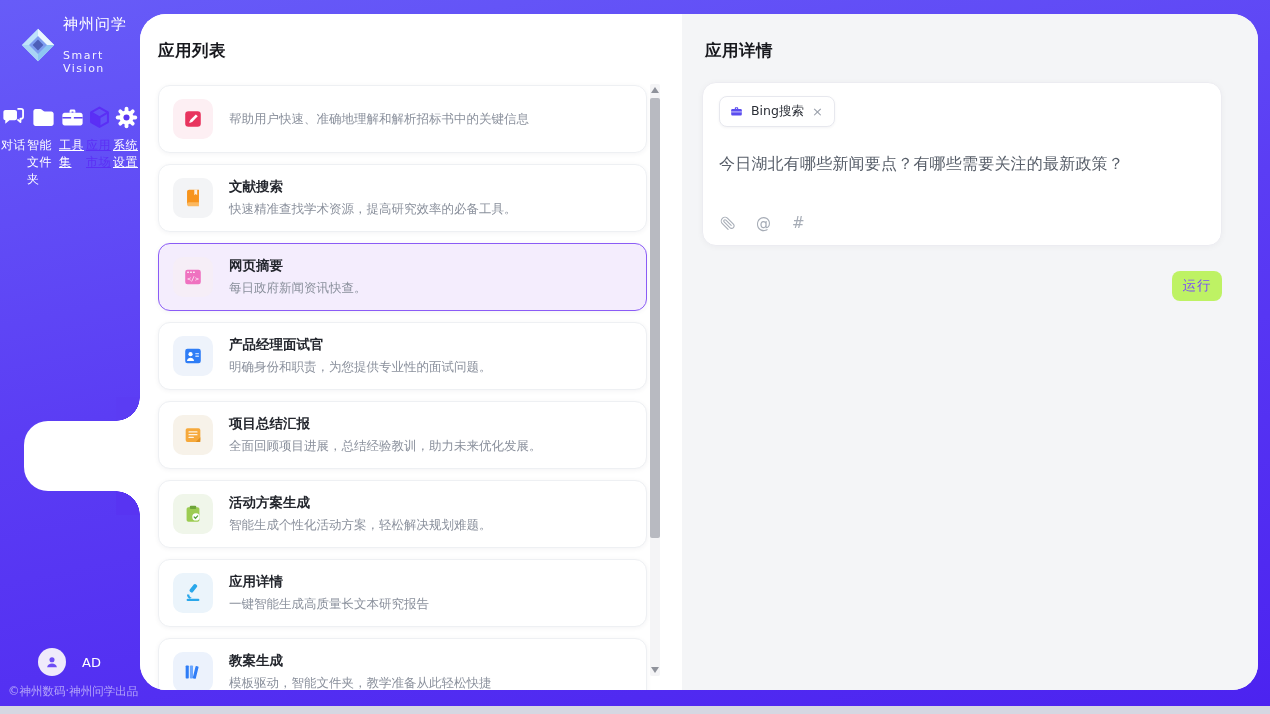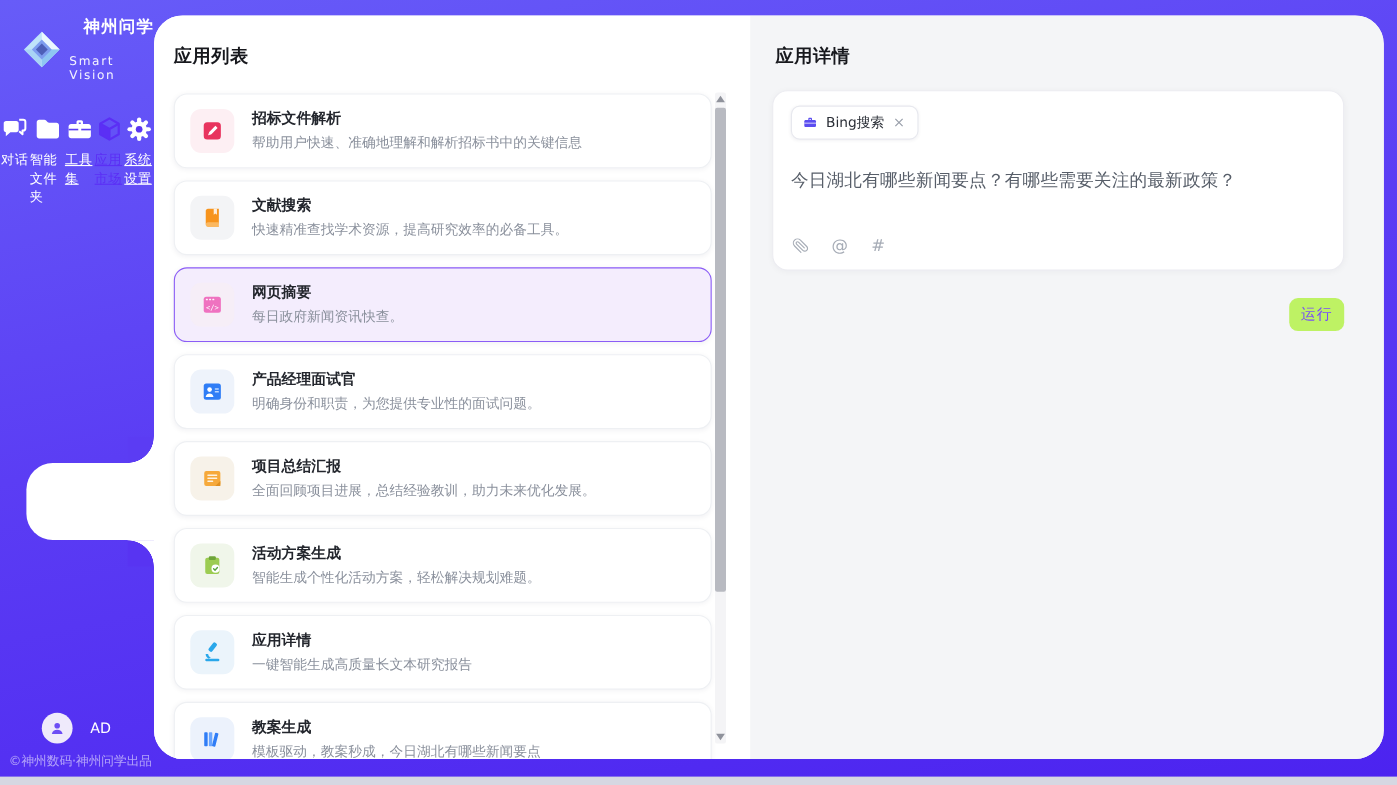--- a/index.html
+++ b/index.html
@@ -68,21 +68,21 @@
   .prompt-toolbar svg{width:15px;height:15px;}
   .run-button{
     position:absolute;right:36px;top:257px;width:50px;height:30px;border:none;border-radius:8px;
     background:#bef264;color:#7a4ff7;font-size:13.5px;font-family:inherit;cursor:pointer;
     display:flex;align-items:center;justify-content:center;letter-spacing:1px;
   }
   
   .sidebar{position:absolute;left:0;top:0;width:140px;height:706px;}
   .logo{position:absolute;left:20px;top:15px;display:flex;align-items:center;gap:7px;}
   .logo svg{width:36px;height:36px;}
-  .brand-name{font-size:15px;font-weight:700;color:#fff;letter-spacing:1px;text-align:right;}
+  .brand-name{font-size:15px;font-weight:400;color:#fff;letter-spacing:1px;}
   .brand-sub{font-size:11px;color:rgba(255,255,255,.92);letter-spacing:1.5px;margin-top:15px;}
   .nav{position:absolute;left:0;top:104px;width:140px;display:flex;flex-direction:row;}
   .nav-item{
     height:60px;margin-bottom:48px;display:flex;flex-direction:column;align-items:center;
     justify-content:flex-start;gap:6px;cursor:pointer;position:relative;z-index:3;
   }
   .nav-item .nav-icon{width:27px;height:27px;display:block;}
   .nav-item .nav-icon svg{width:100%;height:100%;}
   .nav-label{font-size:12px;color:#fff;letter-spacing:.5px;}
   .nav-item.underline .nav-label{text-decoration:underline;}
@@ -194,21 +194,20 @@
       <div class="cards">
         <div class="app-card">
             <span class="tile" style="background: rgb(253, 239, 243);">
               <svg viewBox="0 0 24 24">
                 <rect x="3.5" y="3.5" width="17" height="17" rx="3.5" fill="#e8345e"></rect>
                 <path d="M8 16.2l1-3.1 6.1-6.1 2.1 2.1-6.1 6.1z" fill="#fff"></path>
                 <path d="M8 16.2l.7-2.2 1.5 1.5z" fill="#ffd7e0"></path>
               </svg>
             </span>
             <span class="card-text">
-              <span class="card-title">招标文件解析</span>
               <span class="card-desc">帮助用户快速、准确地理解和解析招标书中的关键信息</span>
             </span>
           </div>
           <div class="app-card">
             <span class="tile" style="background: rgb(243, 244, 246);">
               <svg viewBox="0 0 24 24">
                 <path d="M5.5 5.2C5.5 4 6.5 3 7.7 3h10.8v14.6H7.7c-.8 0-1.6.3-2.2.9z" fill="#f7941d"></path>
                 <path d="M5.5 18.7c0-1.2 1-2.2 2.2-2.2h10.8V21H7.7c-1.2 0-2.2-1-2.2-2.3z" fill="#fbb860"></path>
                 <path d="M13.4 3h3.2v6l-1.6-1.3L13.4 9z" fill="#fff" opacity=".85"></path>
               </svg>
@@ -295,21 +294,21 @@
           <div class="app-card">
             <span class="tile" style="background: rgb(236, 242, 252);">
               <svg viewBox="0 0 24 24">
                 <rect x="4" y="5" width="3.4" height="14" rx=".8" fill="#2f7df6"></rect>
                 <rect x="8.6" y="5" width="3.4" height="14" rx=".8" fill="#6aa6ff"></rect>
                 <rect x="13.2" y="5.6" width="3.4" height="13.8" rx=".8" transform="rotate(14 14.9 12.5)" fill="#2f7df6"></rect>
               </svg>
             </span>
             <span class="card-text">
               <span class="card-title">教案生成</span>
-              <span class="card-desc">模板驱动，教案秒成，今日湖北有哪些新闻要点</span>
+              <span class="card-desc">模板驱动，智能文件夹，教学准备从此轻松快捷</span>
             </span>
           </div>
       </div>
       <div class="scrollbar">
         <span class="sb-arrow sb-up"></span>
         <span class="sb-thumb"></span>
         <span class="sb-arrow sb-down"></span>
       </div>
     </div>
 

